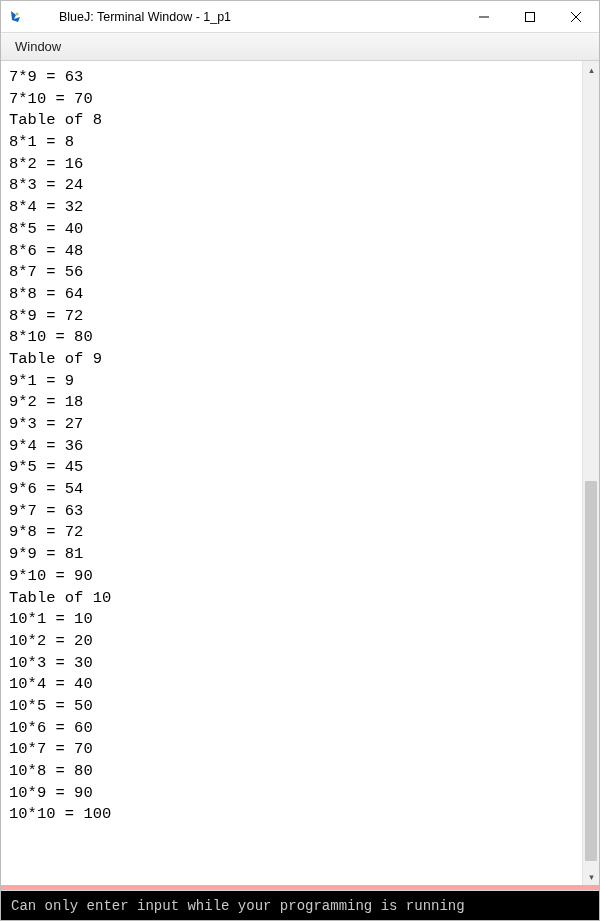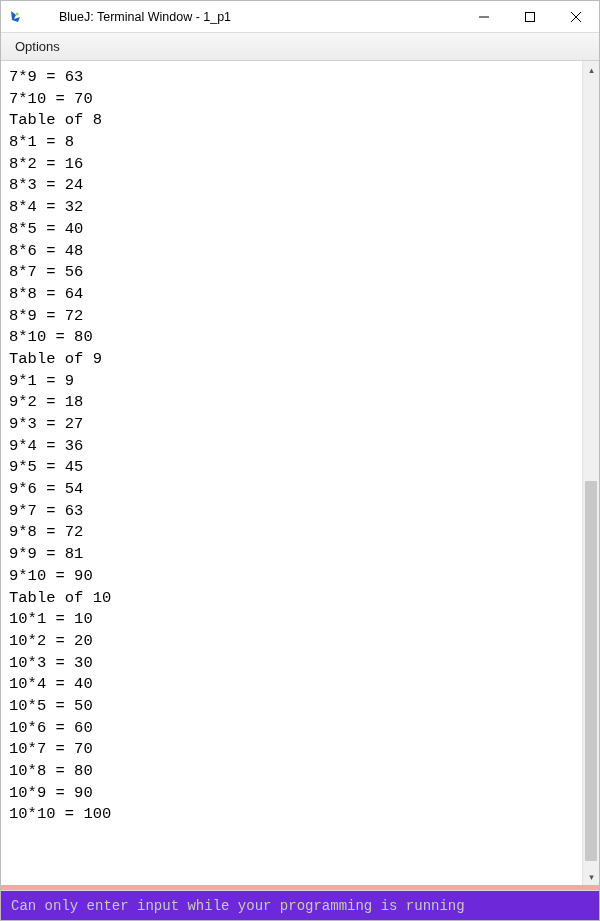--- a/index.html
+++ b/index.html
@@ -79,21 +79,21 @@
   .scroll-arrow.down { bottom: 0; }
   .scroll-thumb {
     position: absolute;
     left: 2px; right: 2px;
     top: 420px; height: 380px;
     background: #c8c8c8;
     border-radius: 1px;
   }
   .inputbar {
     height: 30px;
-    background: #6d28d9;
+    background: #000000;
     border-top: 1px solid #d8d8d8;
     display: flex; align-items: center;
     padding: 0 10px;
     font-family: "Consolas", "Courier New", monospace;
     font-size: 14px;
     color: #c8c8c8;
     white-space: nowrap;
     overflow: hidden;
   }
 </style>
@@ -121,21 +121,21 @@
   </span>
   <span class="winbtn close">
     <svg width="10" height="10" viewBox="0 0 10 10">
         <line x1="0" y1="0" x2="10" y2="10" stroke="#000" stroke-width="1"></line>
         <line x1="10" y1="0" x2="0" y2="10" stroke="#000" stroke-width="1"></line>
       </svg>
   </span>
 </div>
 
 <div class="menubar">
-  <span>Options</span>
+  <span>Window</span>
 </div>
 
 <div class="content-wrap">
   <div class="terminal" id="terminal"><div>7*9 = 63</div><div>7*10 = 70</div><div>Table of 8</div><div>8*1 = 8</div><div>8*2 = 16</div><div>8*3 = 24</div><div>8*4 = 32</div><div>8*5 = 40</div><div>8*6 = 48</div><div>8*7 = 56</div><div>8*8 = 64</div><div>8*9 = 72</div><div>8*10 = 80</div><div>Table of 9</div><div>9*1 = 9</div><div>9*2 = 18</div><div>9*3 = 27</div><div>9*4 = 36</div><div>9*5 = 45</div><div>9*6 = 54</div><div>9*7 = 63</div><div>9*8 = 72</div><div>9*9 = 81</div><div>9*10 = 90</div><div>Table of 10</div><div>10*1 = 10</div><div>10*2 = 20</div><div>10*3 = 30</div><div>10*4 = 40</div><div>10*5 = 50</div><div>10*6 = 60</div><div>10*7 = 70</div><div>10*8 = 80</div><div>10*9 = 90</div><div>10*10 = 100</div></div>
   <div class="scrollbar">
     <div class="scroll-arrow up">▴</div>
     <div class="scroll-thumb"></div>
     <div class="scroll-arrow down">▾</div>
   </div>
 </div>

